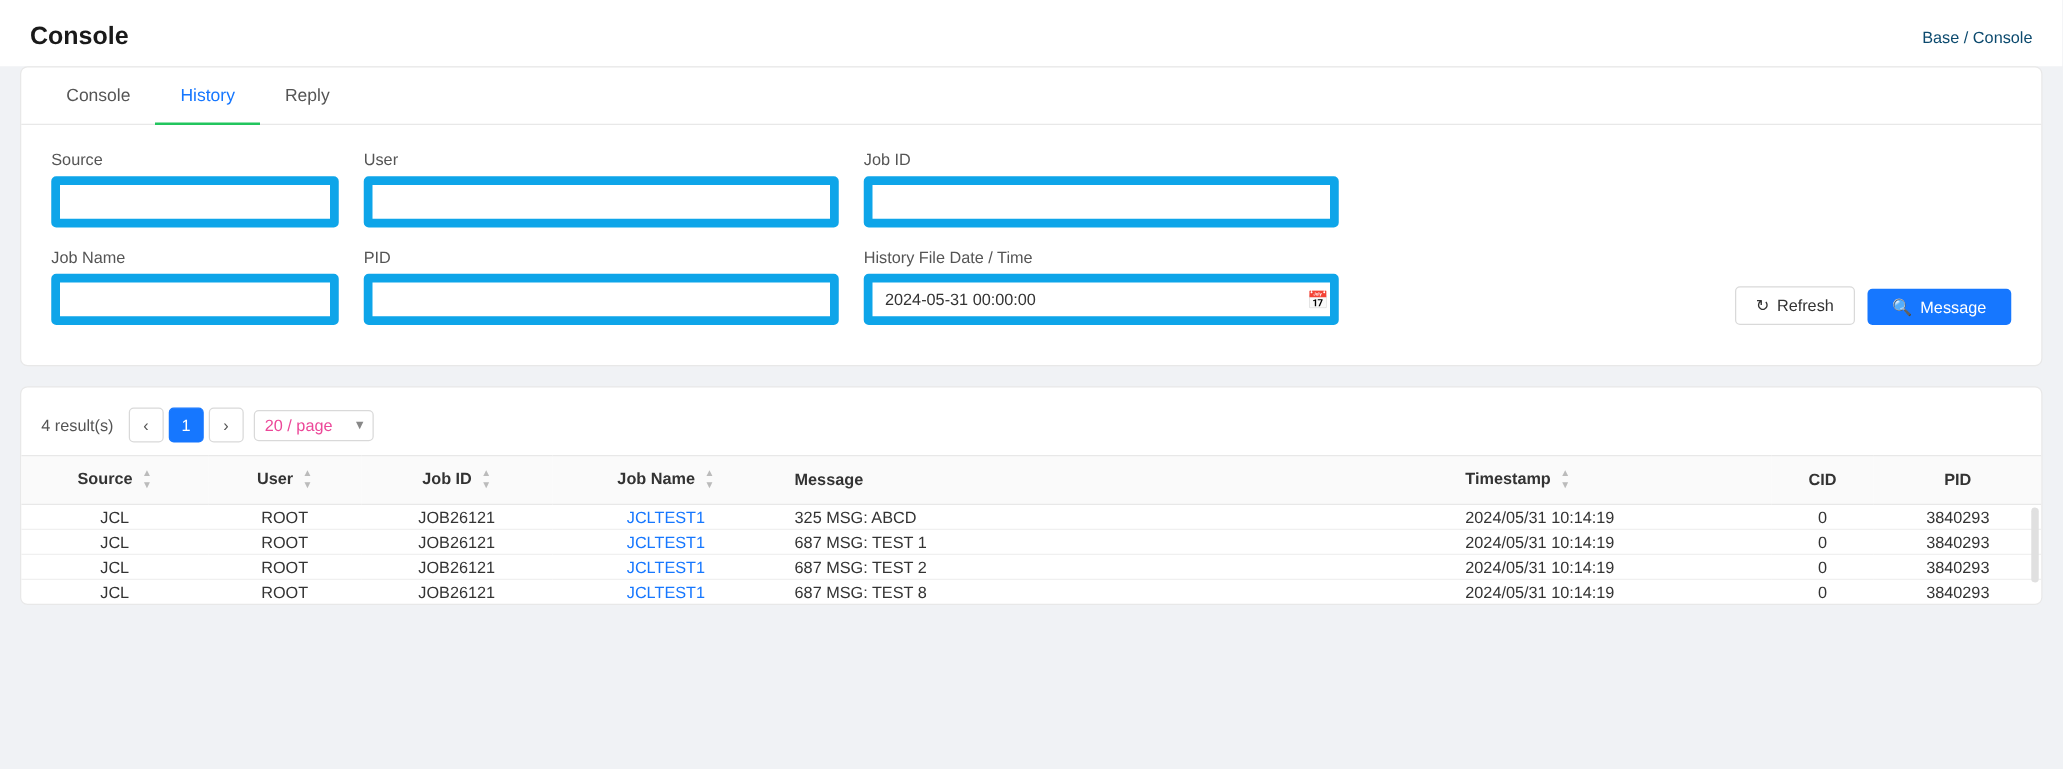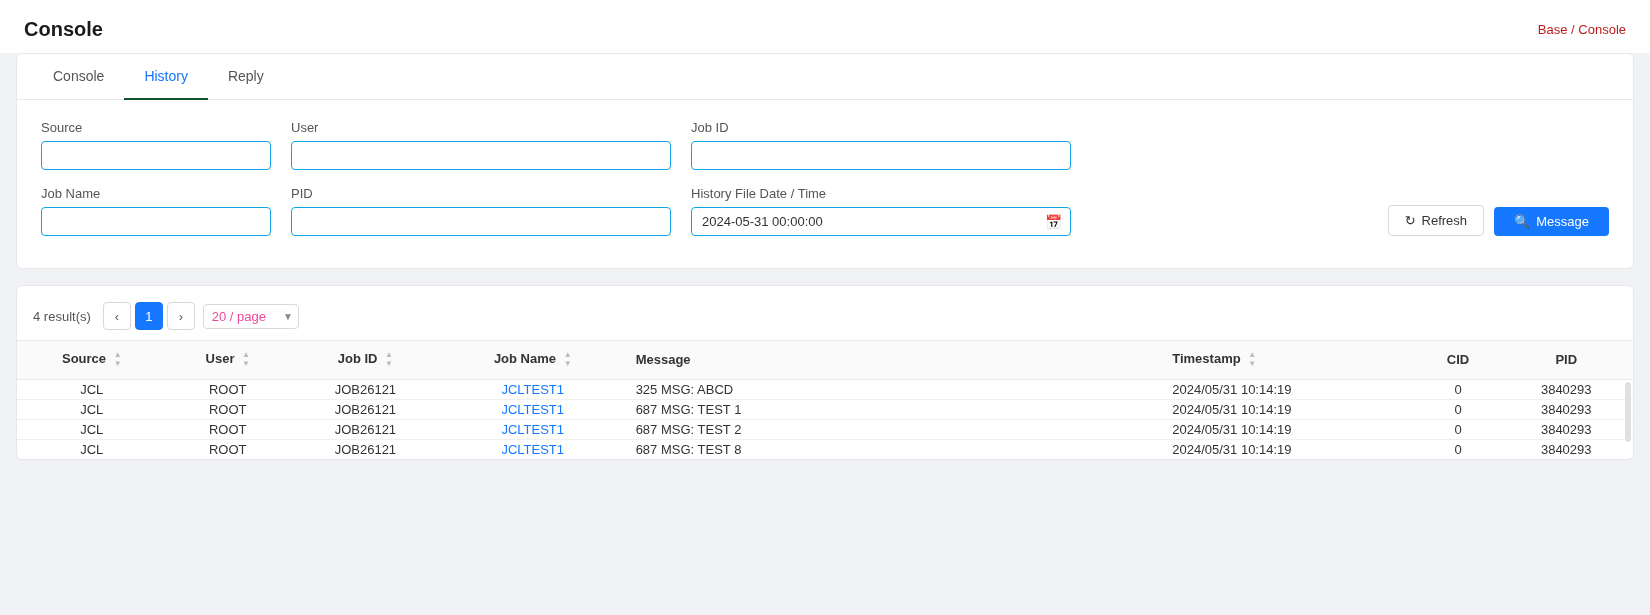--- a/index.html
+++ b/index.html
@@ -7,21 +7,21 @@
 
     .page-header {
       display: flex;
       justify-content: space-between;
       align-items: center;
       padding: 18px 24px 12px;
       background: #fff;
     }
     .page-title { font-size: 20px; font-weight: 700; color: #1a1a1a; }
     .breadcrumb { font-size: 13px; color: #999; }
-    .breadcrumb span { color: #b91c1c; }
+    .breadcrumb span { color: #0c4a6e; }
 
     .main-card {
       margin: 0 16px 16px;
       background: #fff;
       border-radius: 6px;
       border: 1px solid #e8e8e8;
     }
 
     .tabs {
       display: flex;
@@ -32,21 +32,21 @@
       padding: 14px 20px;
       cursor: pointer;
       font-size: 14px;
       color: #555;
       border-bottom: 2px solid transparent;
       margin-bottom: -1px;
       user-select: none;
     }
     .tab.active {
       color: #1677ff;
-      border-bottom: 2px solid #14532d;
+      border-bottom: 2px solid #22c55e;
       font-weight: 500;
     }
 
     .filter-section {
       padding: 20px 24px 16px;
     }
     .filter-row {
       display: flex;
       gap: 20px;
       margin-bottom: 16px;
@@ -55,21 +55,21 @@
       display: flex;
       flex-direction: column;
       gap: 6px;
     }
     .filter-group.source, .filter-group.jobname { flex: 0 0 230px; }
     .filter-group.user, .filter-group.pid { flex: 0 0 380px; }
     .filter-group.jobid, .filter-group.historydate { flex: 0 0 380px; }
 
     .filter-label { font-size: 13px; color: #555; }
     .filter-input {
-      border: 1px solid #0ea5e9;
+      border: 7px solid #0ea5e9;
       border-radius: 4px;
       padding: 6px 10px;
       font-size: 13px;
       outline: none;
       color: #333;
       width: 100%;
     }
 
     .date-input-wrapper {
       position: relative;

